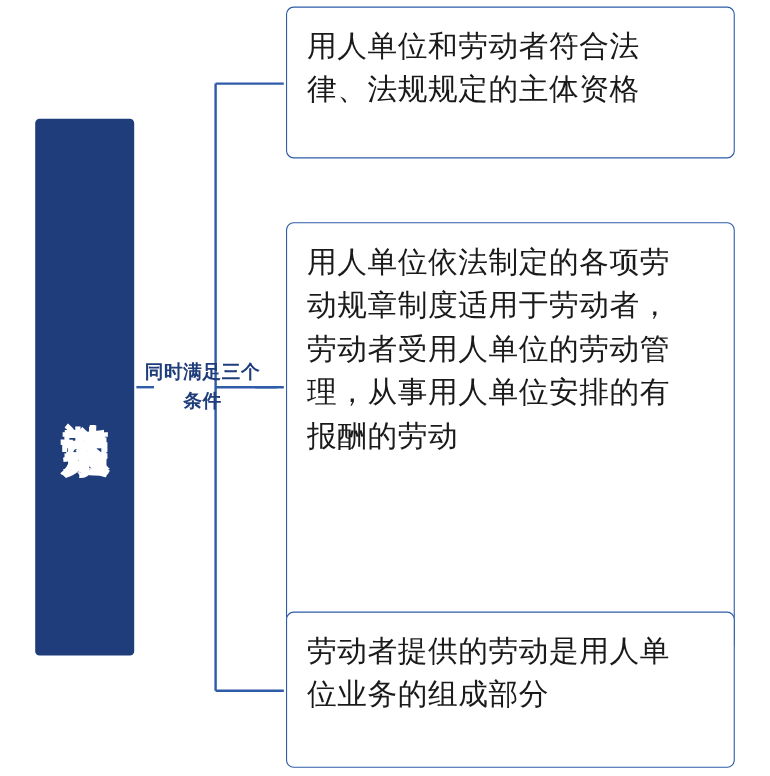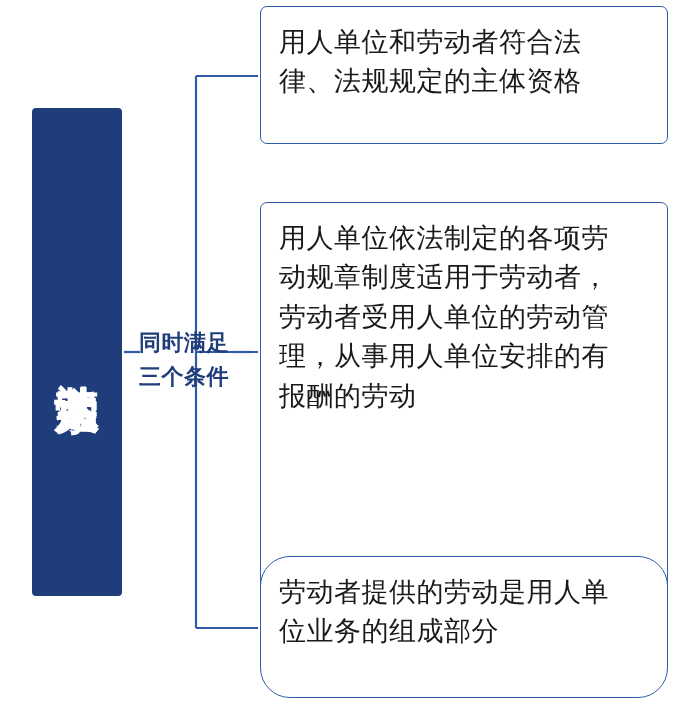--- a/index.html
+++ b/index.html
@@ -46,21 +46,21 @@
   }
 
   
   .mid-label {
     position: absolute;
     left: 128px;
     top: 326px;
     width: 112px;
     text-align: center;
     color: #1f3d7a;
-    font-size: 22px;
+    font-size: 17px;
     font-weight: bold;
     line-height: 1.55;
     letter-spacing: 0.5px;
   }
 
   
   .connectors {
     position: absolute;
     left: 0;
     top: 0;
@@ -79,21 +79,21 @@
     border-radius: 7px;
     background: #ffffff;
     padding: 16px 34px 14px 18px;
     color: #1a1a1a;
     font-size: 27px;
     line-height: 1.46;
     letter-spacing: 0.5px;
   }
   .box-1 { top: 6px;   height: 138px; }
   .box-2 { top: 202px; height: 391px; }
-  .box-3 { top: 556px; height: 142px; border-radius: 30px; }
+  .box-3 { top: 556px; height: 142px; }
 
   .box-text {
     display: block;
   }
 </style>
 </head>
 <body>
 
 <div id="diagram">
 

